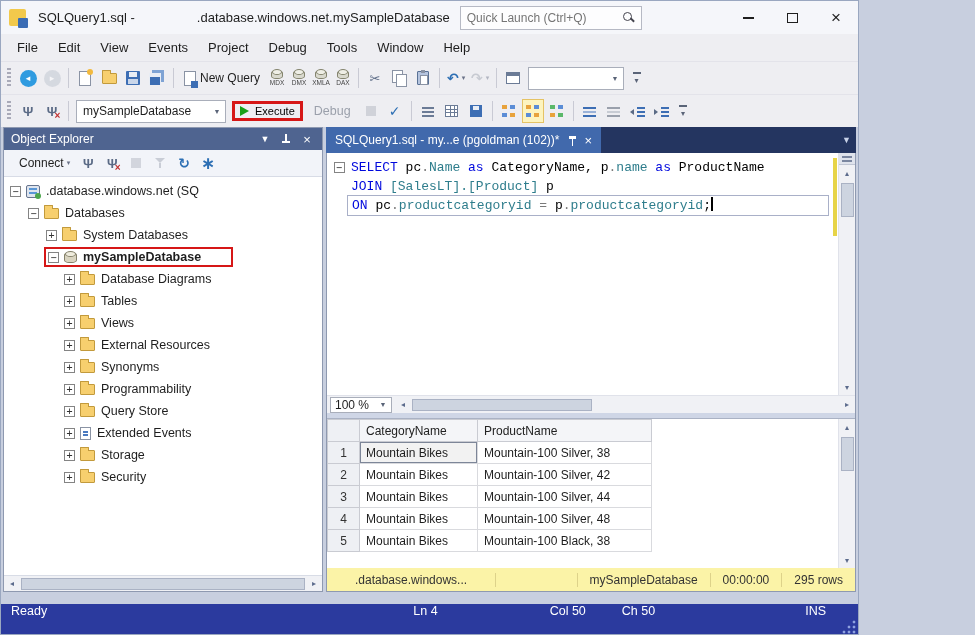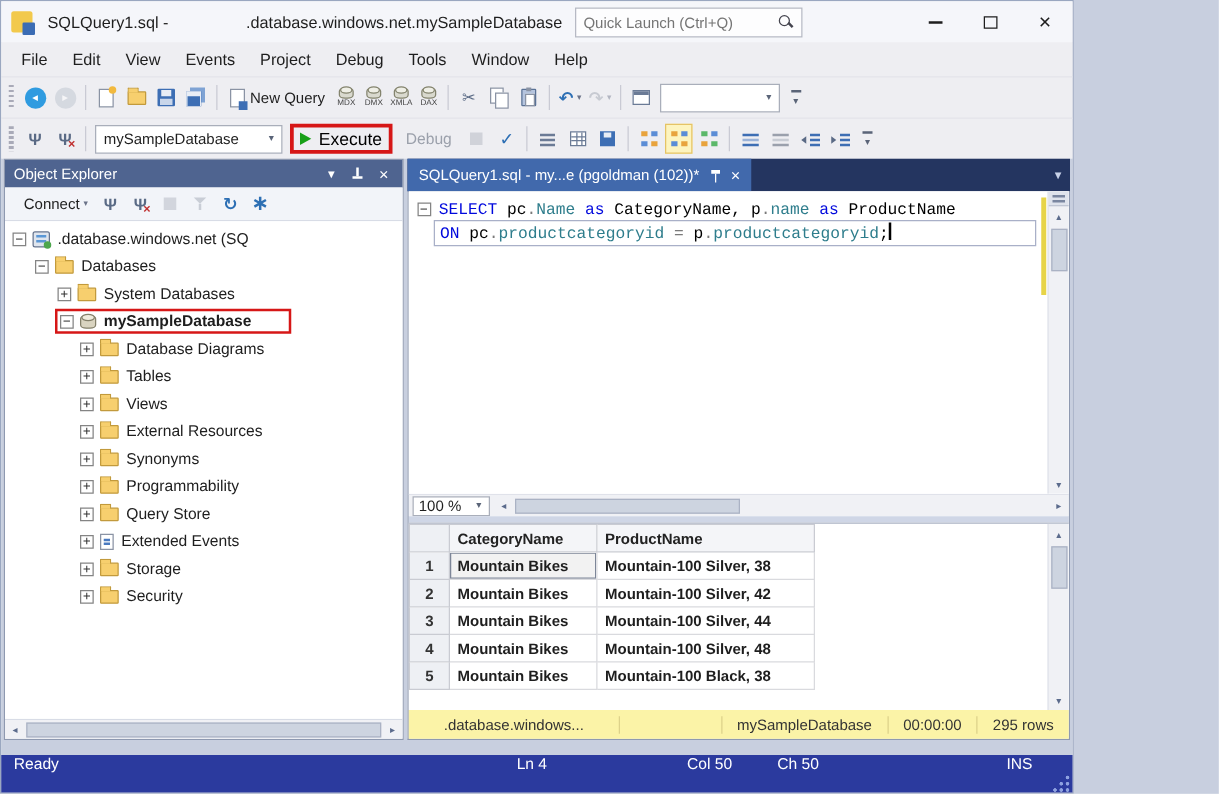--- a/index.html
+++ b/index.html
@@ -41,21 +41,21 @@
 .tb-label.dim{color:#9ba0ab}
 .drop-arrow{font-size:7px;color:#6a7288;margin-left:3px}
 .overflow{width:15px;height:22px;display:flex;flex-direction:column;align-items:center;justify-content:center;color:#5a6478;margin:0 2px;flex:none}
 .overflow::before{content:'';width:8px;height:2px;background:#5a6478;margin-bottom:2px}
 .overflow::after{content:'▾';font-size:8px}
 .combo{height:23px;background:#fff;border:1px solid #a9aeba;display:flex;align-items:center;margin:0 3px;flex:none}
 .combo-value{flex:1;padding-left:6px;font-size:12px;white-space:nowrap;overflow:hidden}
 .combo-arrow{width:16px;height:100%;display:flex;align-items:center;justify-content:center;font-size:7px;color:#5a6478}
 .red-annotation{border:3px solid var(--annotation-red,#d61717);padding:1px 5px;display:flex;align-items:center;margin:0 3px;flex:none}
 .exec-btn{display:flex;align-items:center;gap:6px;background:transparent;border:none;font:inherit;cursor:default}
-.exec-label{font-size:14px}
+.exec-label{font-size:11px}
 .i-play{width:0;height:0;border-left:9px solid var(--execute-green,#18a018);border-top:5px solid transparent;border-bottom:5px solid transparent}
 .dbq{flex-direction:column;justify-content:center;gap:1px;min-width:20px}
 .dbq-label{font-size:6.5px;line-height:6px;color:#444}
 
 
 .i-circle-back,.i-circle-fwd{width:17px;height:17px;border-radius:50%;color:#fff;font-size:9px;display:flex;align-items:center;justify-content:center}
 .i-circle-back{background:#2f9be0}
 .i-circle-back::before{content:'◂'}
 .i-circle-fwd{background:#b9c0cc}
 .i-circle-fwd::before{content:'▸'}
@@ -186,21 +186,21 @@
 
 
 .rtabs{height:24px;flex:none;background:#dfe3ed;display:flex;align-items:stretch}
 .rtab{display:flex;align-items:center;gap:6px;padding:0 10px;font-size:12px;background:#eceef4;border-right:1px solid #c4c9d6;color:#333}
 .rtab.active{background:#fff}
 .i-msg{width:11px;height:12px;background:#fff;border:1px solid #8a93a4;position:relative;flex:none}
 .i-msg::before{content:'';position:absolute;top:2px;left:2px;width:6px;height:1px;background:#9aa2b0;box-shadow:0 2px 0 #9aa2b0,0 4px 0 #9aa2b0}
 .i-msg::after{content:'';position:absolute;right:-2px;bottom:-1px;width:4px;height:4px;background:#d04a3a;transform:rotate(45deg)}
 .grid-wrap{height:150px;flex:none;background:#fff;position:relative;border-top:1px solid #aab2c4;overflow:hidden}
 table.results{border-collapse:collapse;font-size:12px;table-layout:fixed;width:324px}
-.results th,.results td{border:1px solid #d9dade;height:22px;padding:0 6px;text-align:left;font-weight:bold;overflow:hidden;white-space:nowrap}
+.results th,.results td{border:1px solid #d9dade;height:22px;padding:0 6px;text-align:left;font-weight:normal;overflow:hidden;white-space:nowrap}
 .results th.corner{width:32px;background:#eef0f4;border-color:#c9cbd2}
 .results th.colh{background:#f4f5f8;border-color:#c9cbd2;color:#222}
 .results td.rownum{background:#eef0f4;text-align:center;color:#333;border-color:#c9cbd2}
 .results td.gcell{background:#fff}
 .results td.gcell.focus{box-shadow:inset 0 0 0 1px #7d8698;background:#f2f2f2}
 .grid-vscroll{position:absolute;top:0;right:0;bottom:0;width:17px;background:#f0f1f5;border-left:1px solid #e0e2ea;display:flex;flex-direction:column;align-items:center}
 .results-status{height:23px;flex:none;background:var(--results-status-yellow,#fbf3a7);display:flex;align-items:center;font-size:12px;color:#333}
 .rs-item{padding:0 12px;height:100%;display:flex;align-items:center;white-space:nowrap}
 .rs-server{padding:0 28px}
 .rs-sep{width:1px;height:14px;background:#ddd28a;flex:none}
@@ -546,20 +546,24 @@
 
       <div class="doc-body">
 
         <div class="editor">
           <div class="code">
               <div class="code-line">
                 <span class="fold">
                   <span class="fold-box">−</span>
                 </span>
                 <span class="code-text"><span class="tok-kw">SELECT </span><span class="tok-id">pc</span><span class="tok-op">.</span><span class="tok-qual">Name</span><span class="tok-id"> </span><span class="tok-kw">as</span><span class="tok-id"> CategoryName, </span><span class="tok-id">p</span><span class="tok-op">.</span><span class="tok-qual">name</span><span class="tok-id"> </span><span class="tok-kw">as</span><span class="tok-id"> ProductName</span></span>
+              </div>
+              <div class="code-line">
+                <span class="fold"></span>
+                <span class="code-text"><span class="tok-kw">JOIN </span><span class="tok-qual">[SalesLT].[Product]</span><span class="tok-id"> p</span></span>
               </div>
               <div class="code-line">
                 <span class="fold"></span>
                 <span class="code-text current"><span class="tok-kw">ON </span><span class="tok-id">pc</span><span class="tok-op">.</span><span class="tok-qual">productcategoryid</span><span class="tok-id"> </span><span class="tok-op">=</span><span class="tok-id"> </span><span class="tok-id">p</span><span class="tok-op">.</span><span class="tok-qual">productcategoryid</span><span class="tok-id">;</span><span class="caret"></span></span>
               </div>
             </div>
           <div class="yellow-strip"></div>
           <div class="editor-vscroll">
             <div class="split-handle"></div>
             <span class="scroll-arrow">▴</span>

